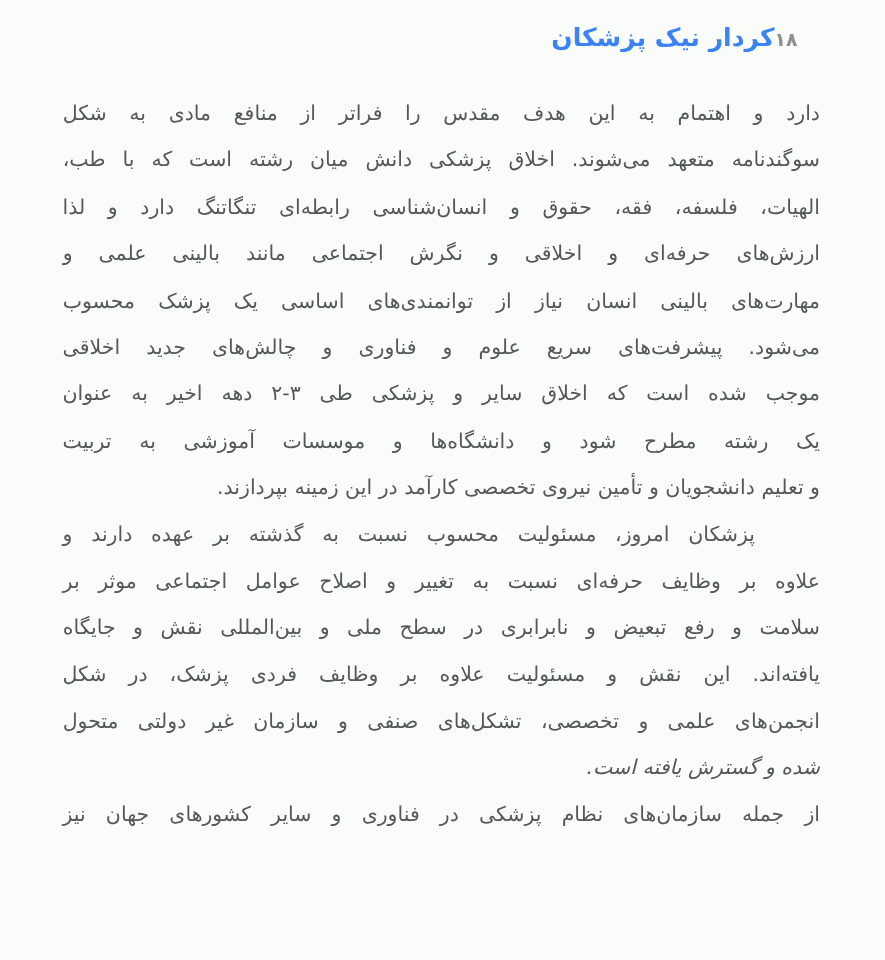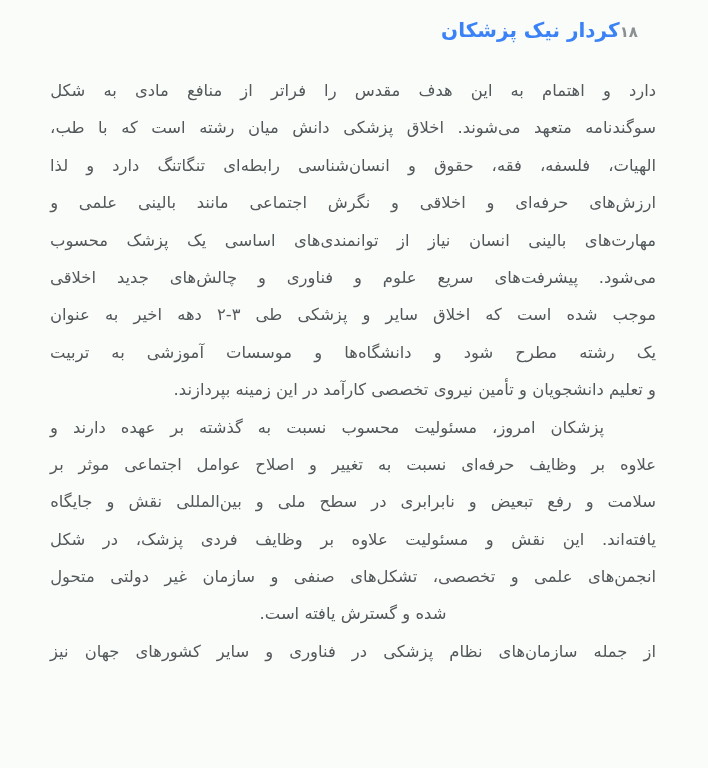--- a/index.html
+++ b/index.html
@@ -89,21 +89,22 @@
   .line.justify > span {
     white-space: pre;
   }
 
   
   .line.flushright {
     text-align: right;
   }
   
   .line.flushleft {
-    text-align: center;
+    text-align: right;
+    font-style: italic;
   }
 
   
   .line.indent {
     padding-right: 52px;
   }
 </style>
 </head>
 <body>
 

